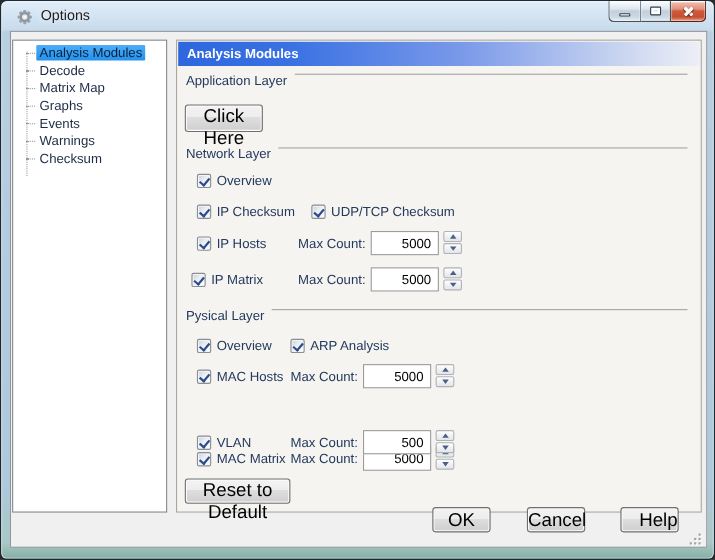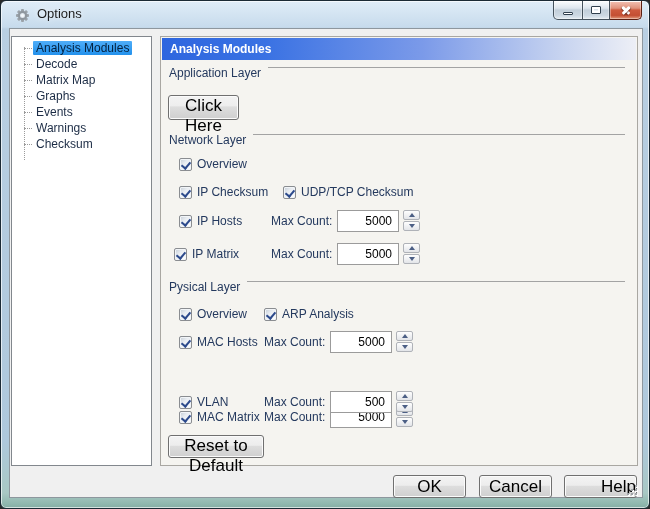--- a/index.html
+++ b/index.html
@@ -76,21 +76,21 @@
   .tri-up { width:0; height:0; border-left:3px solid transparent; border-right:3px solid transparent; border-bottom:4px solid #4c5f85; }
   .tri-down { width:0; height:0; border-left:3px solid transparent; border-right:3px solid transparent; border-top:4px solid #4c5f85; }
 
   .btn { border:1px solid #707070; border-radius:3px; color:#000; font-size:17px; font-family:"Liberation Sans","DejaVu Sans",sans-serif;
     background:linear-gradient(180deg,#f3f3f3 0%,#ededed 45%,#dedede 46%,#cfcfcf 100%);
     box-shadow:inset 0 0 0 1px #fbfbfb; cursor:pointer; }
   .click-btn { position:absolute; left:7px; top:58px; width:71px; height:25px; }
   .click-text { position:absolute; left:84px; top:58px; height:25px; display:flex; align-items:center; color:#24395e; }
   .reset-btn { position:absolute; left:7px; top:398px; width:96px; height:23px; }
 
-  .footer-btn { position:absolute; top:474px; width:73px; height:23px; }
+  .footer-btn { position:absolute; top:460px; width:53px; height:23px; }
   .btn-ok { left:392px; } .btn-cancel { left:478px; } .btn-help { left:563px;text-align:right; }
 
   .grip { position:absolute; right:12px; bottom:13px; width:10px; height:10px; }
   .grip i { position:absolute; width:2px; height:2px; background:#9fa4a8; box-shadow:1px 1px 0 #fff; }
   .grip .g1{ right:0; bottom:0; } .grip .g2{ right:0; bottom:4px; } .grip .g3{ right:4px; bottom:0; }
   .grip .g4{ right:0; bottom:8px; } .grip .g5{ right:4px; bottom:4px; } .grip .g6{ right:8px; bottom:0; }
 </style>
 </head>
 <body>
 

